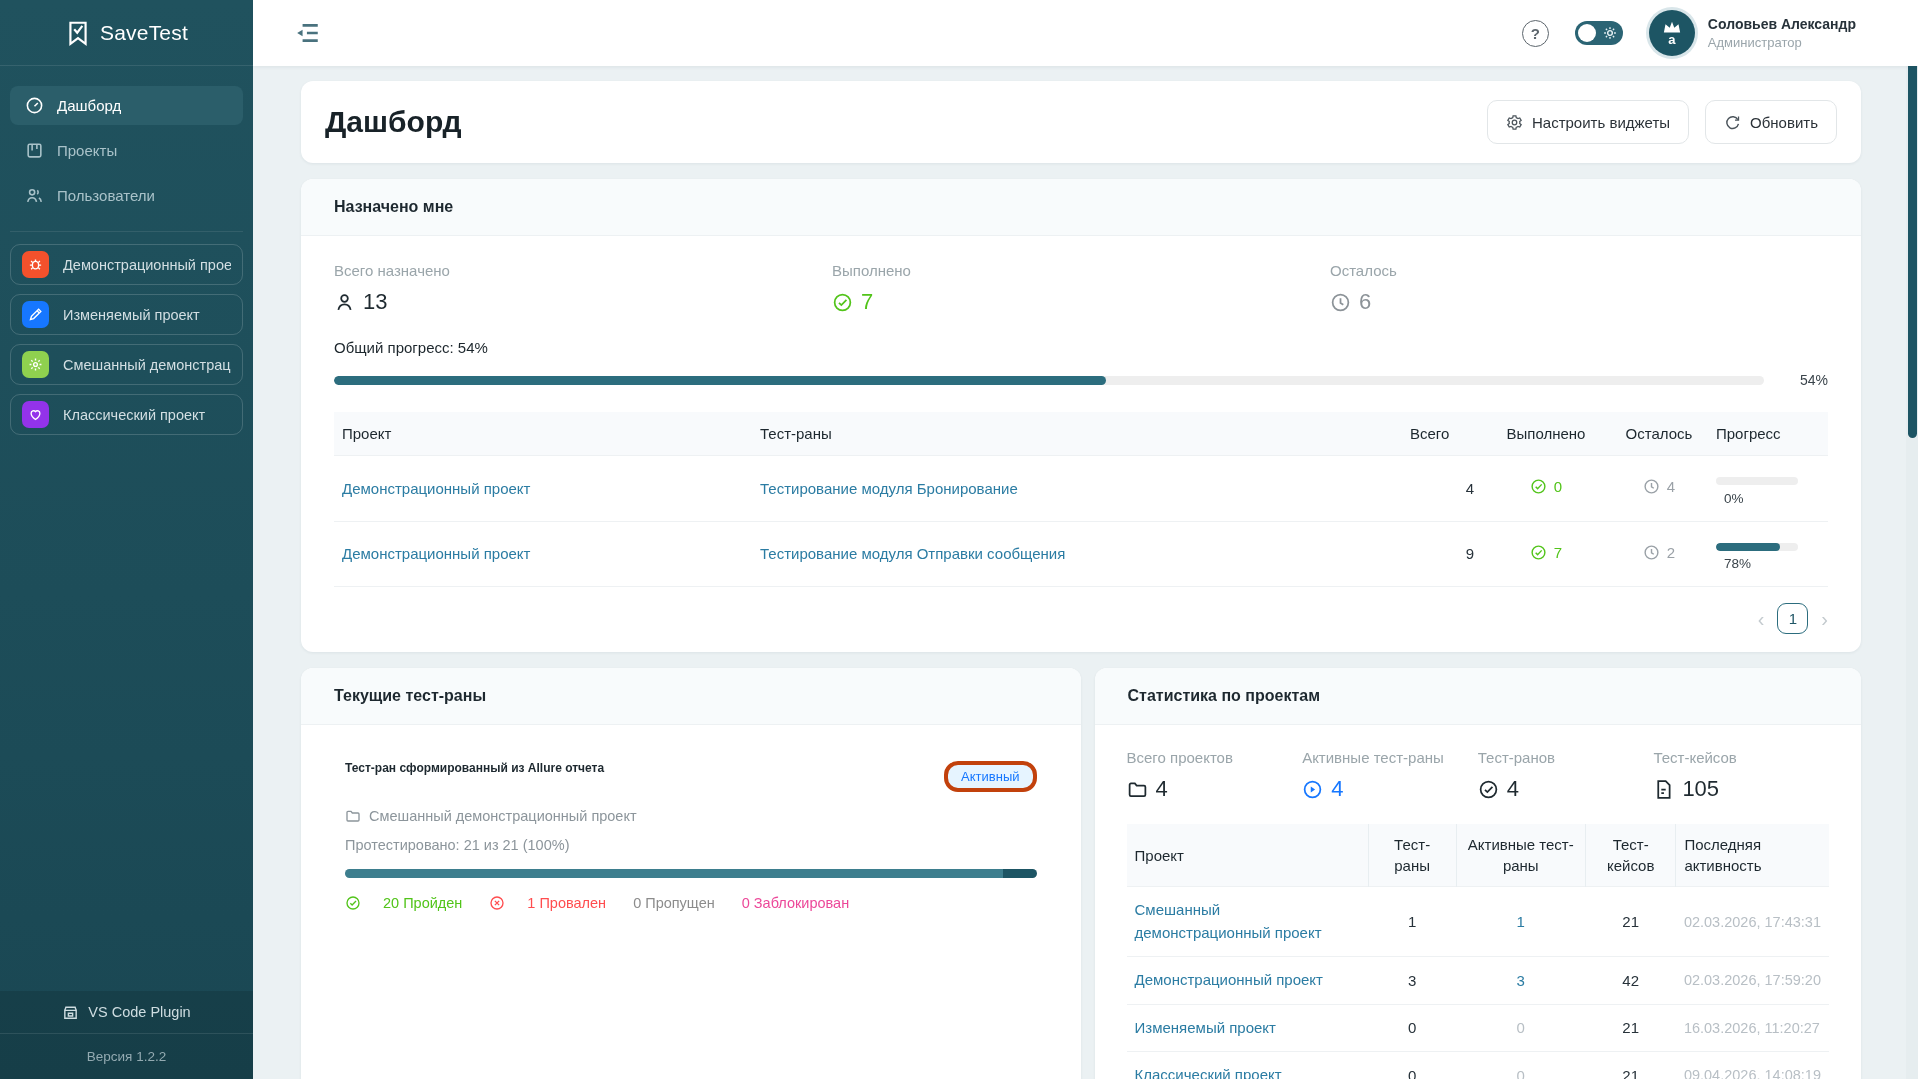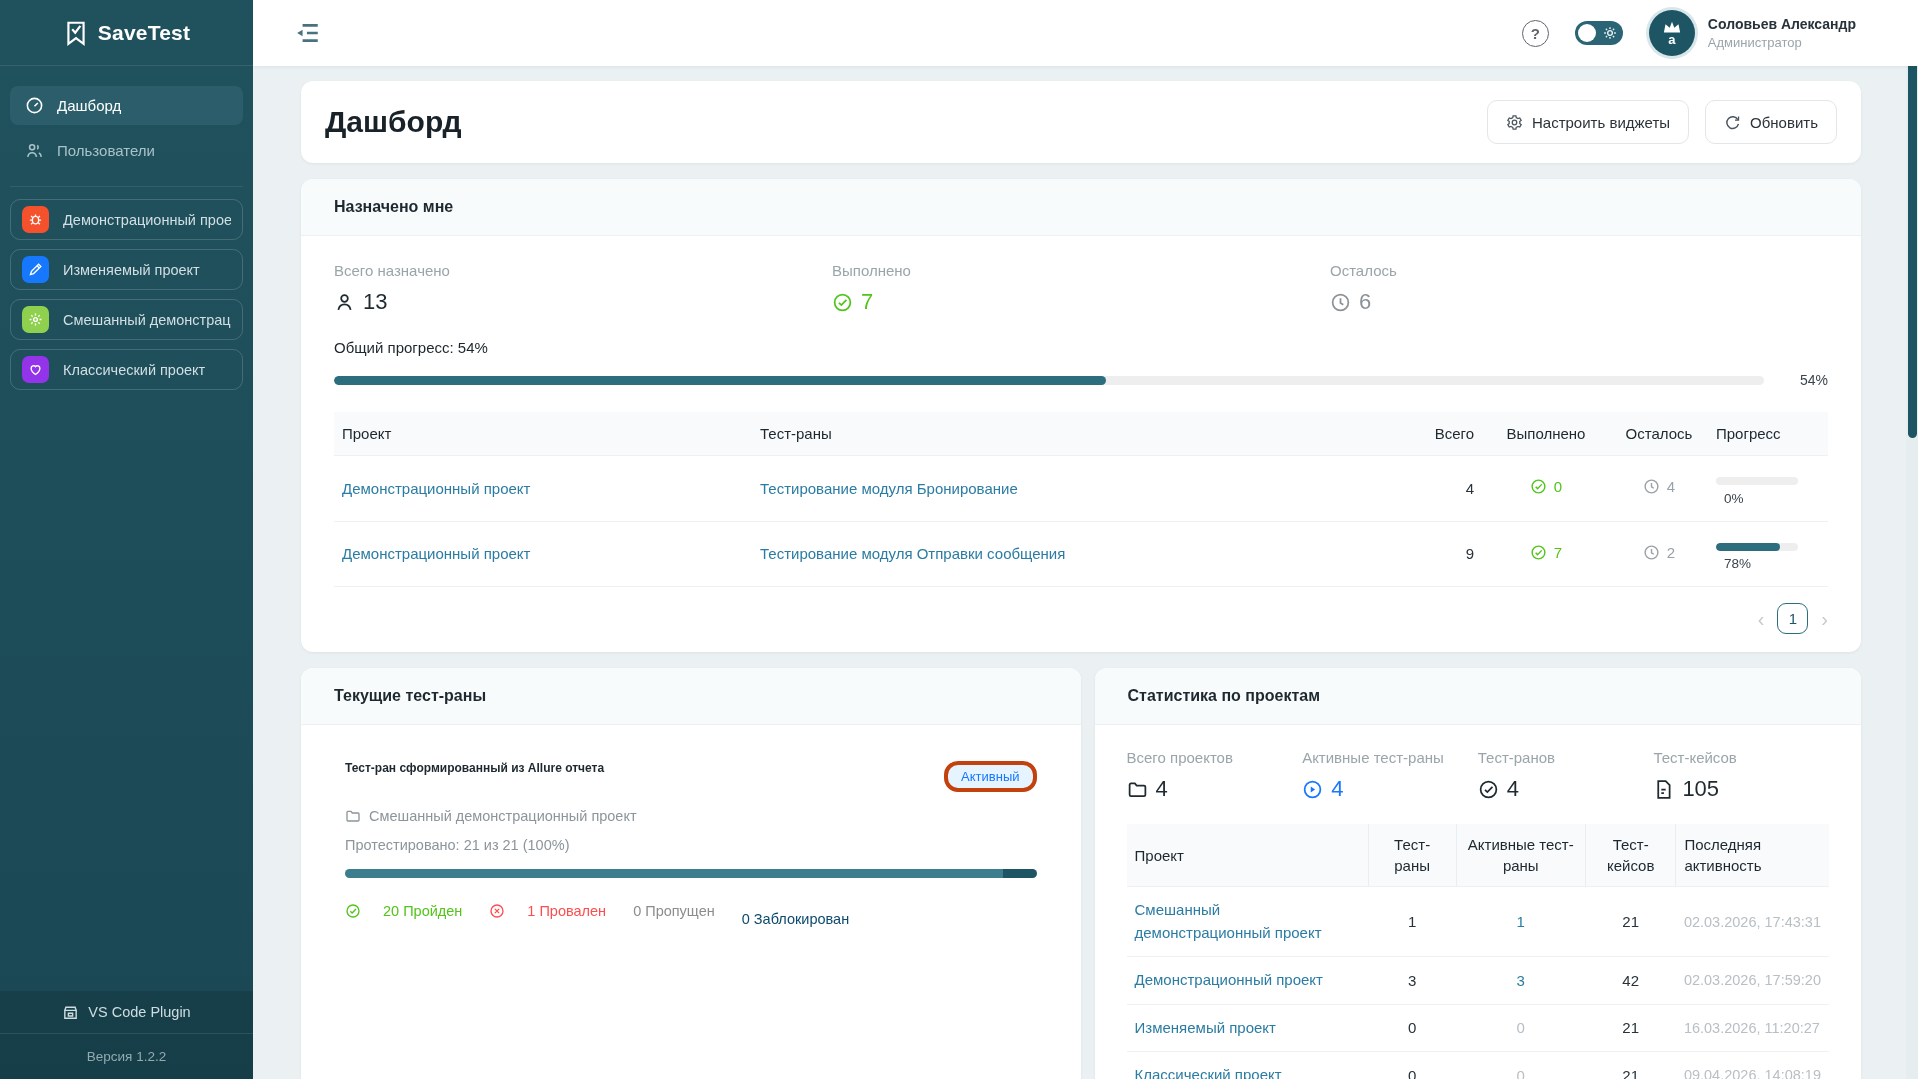--- a/index.html
+++ b/index.html
@@ -3,21 +3,21 @@
 <meta charset="utf-8">
 <style>
   * { margin:0; padding:0; box-sizing:border-box; }
   html,body { width:1918px; height:1079px; overflow:hidden; }
   body { font-family:"Liberation Sans","DejaVu Sans",sans-serif; font-size:15px; color:#27323a; background:#ebf1f3; display:flex; }
 
   
   .sidebar { width:253px; min-width:253px; height:100%; background:linear-gradient(180deg,#20525e 0%,#1d4d59 55%,#1a4753 100%); display:flex; flex-direction:column; color:#cfdde1; }
   .logo { height:66px; display:flex; align-items:center; justify-content:center; gap:9px; border-bottom:1px solid rgba(255,255,255,0.10); }
   .logo svg { width:26px; height:26px; }
-  .logo-text { color:#fff; font-size:21px; font-weight:bold; letter-spacing:.2px; }
+  .logo-text { color:#fff; font-size:21px; font-weight:normal; letter-spacing:.2px; }
   .nav { padding:20px 10px 14px; display:flex; flex-direction:column; gap:6px; }
   .nav-item { display:flex; align-items:center; gap:13px; padding:10px 15px; border-radius:8px; color:#a9c2c9; font-size:15px; cursor:pointer; }
   .nav-item svg { width:19px; height:19px; flex:none; }
   .nav-item.active { background:#2b5e6a; color:#fff; }
   .proj-list { margin:2px 10px; padding-top:12px; border-top:1px solid rgba(255,255,255,0.09); display:flex; flex-direction:column; gap:9px; }
   .proj-item { display:flex; align-items:center; gap:14px; border:1px solid rgba(255,255,255,0.17); border-radius:10px; padding:6px 11px; cursor:pointer; }
   .proj-icon { width:27px; height:27px; border-radius:7px; display:flex; align-items:center; justify-content:center; flex:none; }
   .proj-icon svg { width:15px; height:15px; }
   .proj-label { font-size:14.5px; color:#d3dfe3; white-space:nowrap; overflow:hidden; }
   .side-bottom { margin-top:auto; background:rgba(0,0,0,0.12); }
@@ -98,21 +98,21 @@
   .badge { margin-left:auto; border:4px solid #c2410c; background:#e6f4ff; color:#1677ff; border-radius:14px; padding:4px 13px; font-size:13px; }
   .run-meta { display:flex; align-items:center; gap:8px; color:#8c959b; font-size:14.5px; margin-bottom:13px; }
   .run-meta svg { width:16px; height:16px; }
   .run-tested { color:#8c959b; font-size:14.5px; margin-bottom:16px; }
   .seg-bar { height:9px; border-radius:5px; overflow:hidden; display:flex; background:#eee; margin-bottom:17px; }
   .seg-bar .seg-pass { background:#3d7e8e; height:100%; }
   .seg-bar .seg-fail { background:#1d5564; height:100%; }
   .legend { display:flex; gap:27px; font-size:14.5px; }
   .legend .li { display:flex; align-items:center; gap:22px; }
   .legend svg { width:16px; height:16px; }
-  .lg-pass { color:#52c41a; } .lg-fail { color:#ff4d4f; } .lg-skip { color:#8c8c8c; } .lg-block { color:#0c4a6e;margin-top:16px; }
+  .lg-pass { color:#52c41a; } .lg-fail { color:#ff4d4f; } .lg-skip { color:#8c8c8c; } .lg-block { color:#ec4899; }
 
   .pstats-body { padding:24px 32px 0; }
   .t2 th { background:#f8fafc; font-weight:normal; color:#1d282f; font-size:15px; padding:10px 8px; line-height:1.4; vertical-align:middle; }
   .t2 th + th { border-left:1px solid #e8eef1; }
   .t2 th.c, .t2 td.c { text-align:center; }
   .t2 th.l, .t2 td.l { text-align:left; }
   .t2 td { padding:12px 8px; font-size:15px; border-top:1px solid #eef1f3; vertical-align:middle; }
   .t2 tr:last-child td { border-bottom:1px solid #eef1f3; }
   .t2 .proj-cell { width:252px; overflow-wrap:anywhere; line-height:1.5; }
   .t2 .date { color:#b8bfc5; font-size:14.5px; white-space:nowrap; }
@@ -134,20 +134,27 @@
     <span class="logo-text">SaveTest</span>
   </div>
   <nav class="nav">
     <div class="nav-item active">
       <svg viewBox="0 0 24 24" fill="none" stroke="currentColor" stroke-width="2">
           <circle cx="12" cy="12" r="9"></circle>
           <path d="M12 13l4.2-4.2"></path>
           <path d="M7.5 12.5h.01M12 7.5v.01"></path>
         </svg>
       <span>Дашборд</span>
+    </div>
+    <div class="nav-item">
+      <svg viewBox="0 0 24 24" fill="none" stroke="currentColor" stroke-width="2">
+          <rect x="4" y="4" width="16" height="16" rx="2"></rect>
+          <path d="M9 4v8M15 4v6"></path>
+        </svg>
+      <span>Проекты</span>
     </div>
     <div class="nav-item">
       <svg viewBox="0 0 24 24" fill="none" stroke="currentColor" stroke-width="2">
           <circle cx="9" cy="8" r="3.2"></circle>
           <path d="M3.5 20c.6-3.4 2.8-5.2 5.5-5.2S13.9 16.6 14.5 20"></path>
           <path d="M15.5 5.6a3.2 3.2 0 0 1 0 4.8M17.5 15.2c1.7.7 2.7 2.3 3 4.8"></path>
         </svg>
       <span>Пользователи</span>
     </div>
   </nav>
@@ -305,21 +312,21 @@
               <col style="width:650px">
               <col style="width:80px">
               <col style="width:128px">
               <col style="width:98px">
               <col style="width:120px">
             </colgroup>
           <thead>
             <tr>
               <th>Проект</th>
               <th>Тест-раны</th>
-              <th style="text-align:right">Всего</th>
+              <th style="text-align:left">Всего</th>
               <th style="text-align:center">Выполнено</th>
               <th style="text-align:center">Осталось</th>
               <th>Прогресс</th>
             </tr>
           </thead>
           <tbody>
             <tr>
               <td><a class="tlink">Демонстрационный проект</a></td>
               <td><a class="tlink">Тестирование модуля Бронирование</a></td>
               <td style="text-align:right">4</td>

